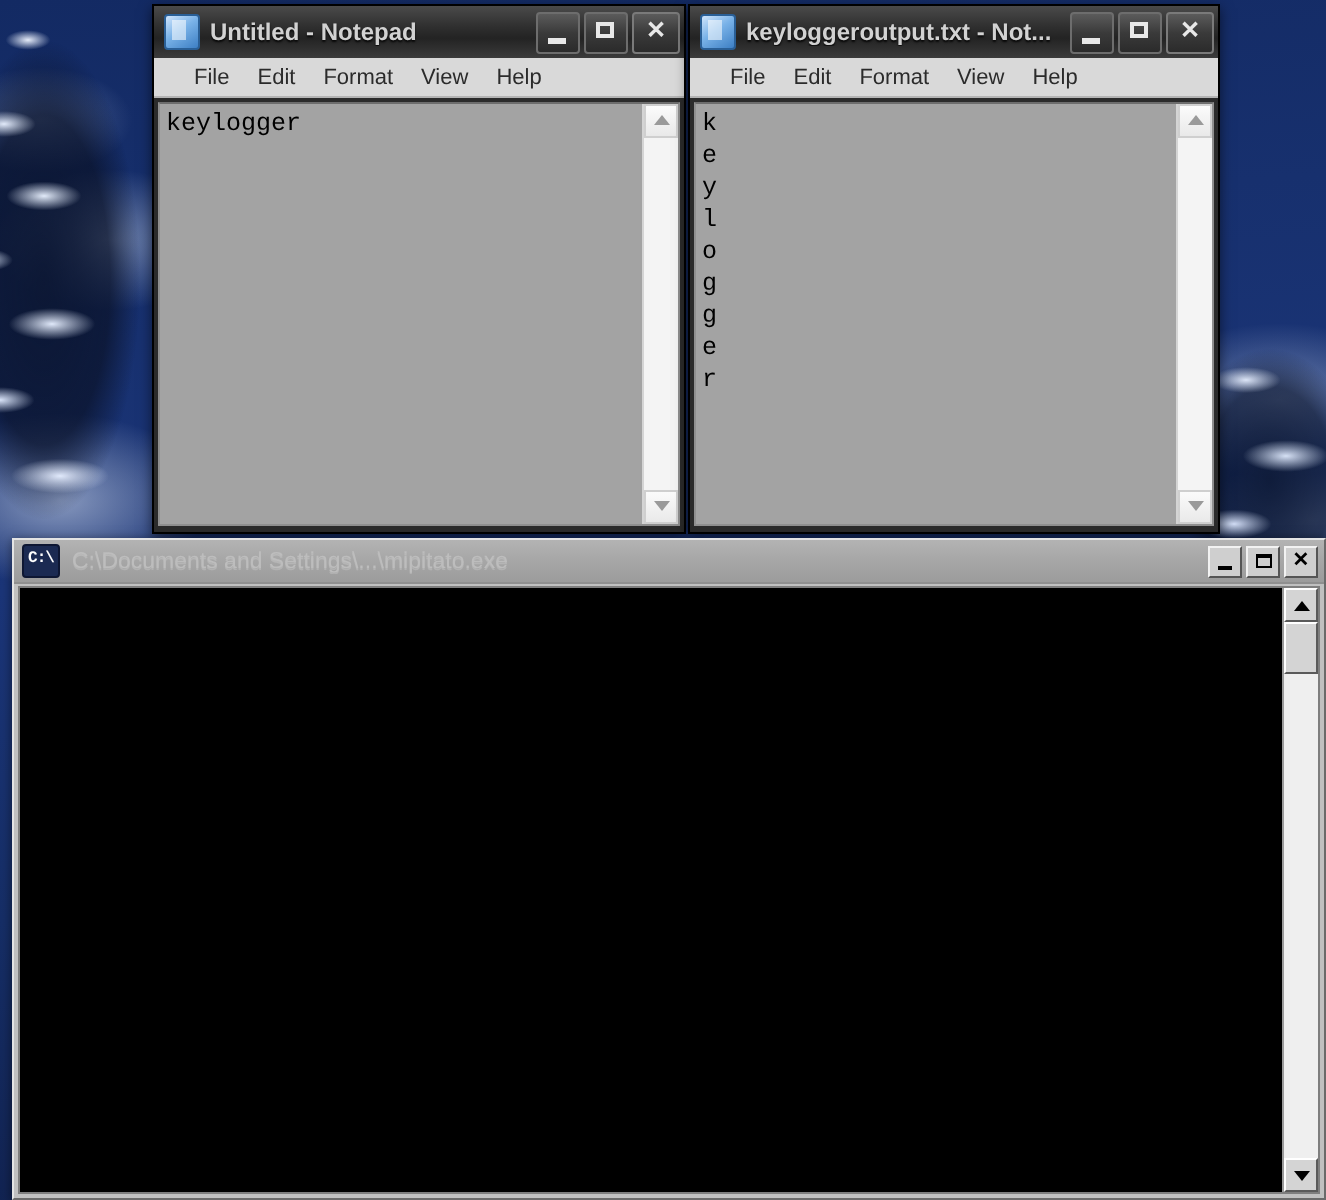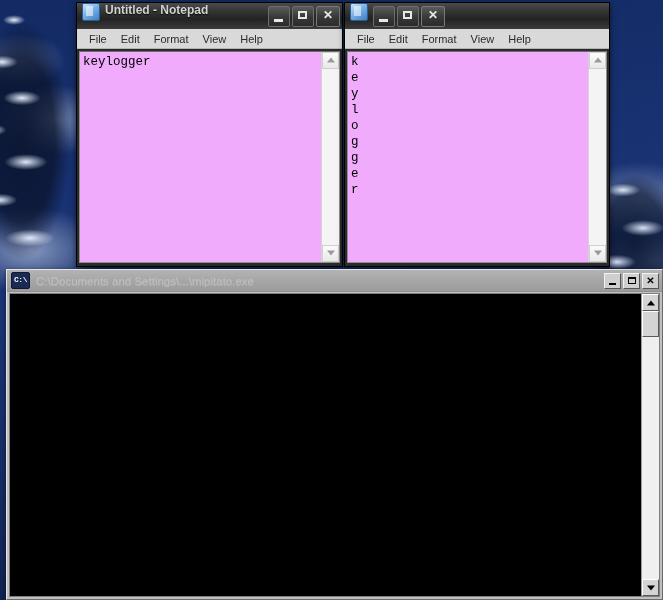--- a/index.html
+++ b/index.html
@@ -65,20 +65,21 @@
     position: absolute;
     background: #2b2b2b;
     border: 1px solid #000;
     box-shadow: 0 2px 6px rgba(0,0,0,.55);
     box-sizing: border-box;
   }
   .np-titlebar {
     height: 26px;
     background: linear-gradient(180deg, #4a4a4a 0%, #2f2f2f 40%, #232323 62%, #3b3b3b 100%);
     display: flex;
+    align-items: center;
     padding: 0 2px 0 5px;
     box-sizing: border-box;
   }
   .np-icon {
     width: 16px; height: 16px;
     margin-right: 5px;
     flex: 0 0 auto;
     background: linear-gradient(145deg, #cfe4fb 0%, #79b2e8 45%, #3d7fc4 100%);
     border: 1px solid #2a5f96;
     border-radius: 2px;
@@ -131,33 +132,33 @@
     width: 9px; height: 8px;
     border: 2px solid #e8e8e8;
     box-sizing: border-box;
   }
   .np-menubar {
     height: 20px;
     background: #d9d9d9;
     border-bottom: 1px solid #b4b4b4;
     display: flex;
     align-items: center;
-    padding-left: 5px;
+    padding-left: 13px;
     box-sizing: border-box;
   }
   .np-menu-item {
     font-size: 11px;
     color: #2b2b2b;
     padding: 1px 7px;
     cursor: default;
   }
   .np-body {
     position: absolute;
     left: 2px; right: 2px;
-    background: #f0abfc;
+    background: #a3a3a3;
     border: 1px solid #8f8f8f;
     border-top-color: #6d6d6d;
     box-sizing: border-box;
     overflow: hidden;
     display: flex;
   }
   .np-text {
     flex: 1 1 auto;
     padding: 2px 3px;
     font-family: "Liberation Mono", "DejaVu Sans Mono", monospace;
@@ -385,20 +386,21 @@
       <div class="np-scroll">
         <div class="np-arrow up"></div>
         <div class="np-arrow down"></div>
       </div>
     </div>
   </div>
 
   <div class="np-window" id="np2" style="left:344px; top:2px; width:266px; height:265px;">
     <div class="np-titlebar">
       <div class="np-icon"></div>
+      <div class="np-title">keyloggeroutput.txt - Not...</div>
       <div class="np-btns">
         <div class="np-btn">
             <span class="min-bar"></span>
           </div>
         <div class="np-btn">
             <span class="max-box"></span>
           </div>
         <div class="np-btn close">
             <span class="g">✕</span>
           </div>

